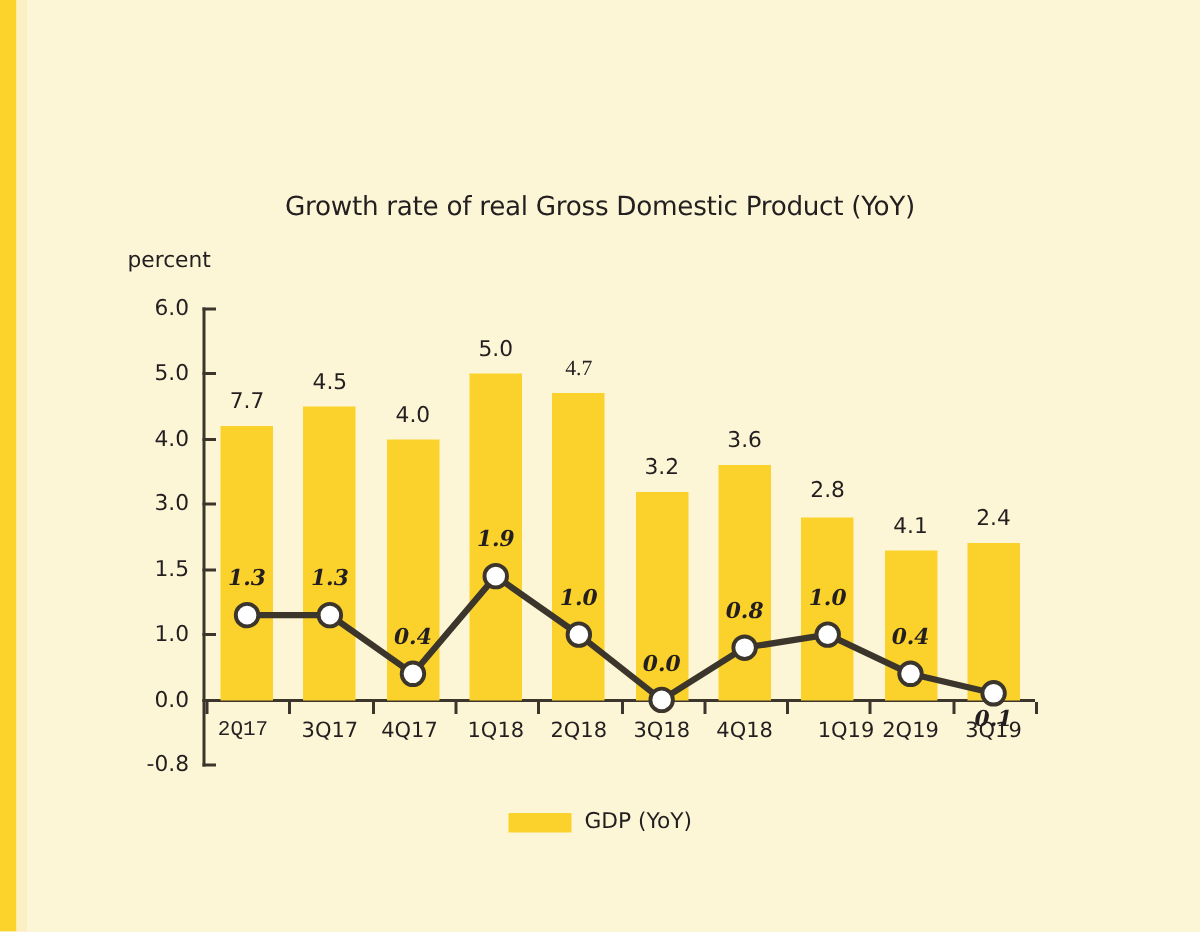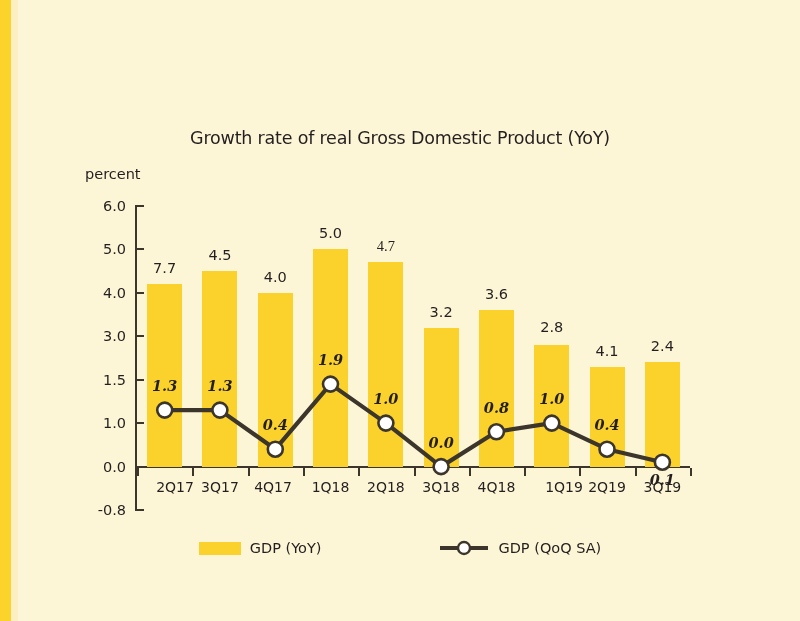--- a/index.html
+++ b/index.html
@@ -212,21 +212,21 @@
       <div class="xtick-mark" style="left: 302.9px;"></div>
       <div class="xtick-mark" style="left: 358.2px;"></div>
       <div class="xtick-mark" style="left: 413.5px;"></div>
       <div class="xtick-mark" style="left: 468.8px;"></div>
       <div class="xtick-mark" style="left: 524.1px;"></div>
       <div class="xtick-mark" style="left: 579.4px;"></div>
       <div class="xtick-mark" style="left: 634.7px;"></div>
       <div class="xtick-mark" style="left: 690px;"></div>
     </div>
   <div id="xlabels">
-      <div class="xtick-label" style="left: 135px;">2Q17</div>
+      <div class="xtick-label" style="left: 122px; font-family: Liberation Mono, monospace;">2Q17</div>
       <div class="xtick-label" style="left: 179.95px;">3Q17</div>
       <div class="xtick-label" style="left: 233px;">4Q17</div>
       <div class="xtick-label" style="left: 290.55px;">1Q18</div>
       <div class="xtick-label" style="left: 345.85px;">2Q18</div>
       <div class="xtick-label" style="left: 401.15px;">3Q18</div>
       <div class="xtick-label" style="left: 456.45px;">4Q18</div>
       <div class="xtick-label" style="left: 524px;">1Q19</div>
       <div class="xtick-label" style="left: 567.05px;">2Q19</div>
       <div class="xtick-label" style="left: 622.35px;">3Q19</div>
     </div>
@@ -283,24 +283,15 @@
       <div class="pt-label" style="left: 523.75px; top: 390.143px;">1.0</div>
       <div class="pt-label" style="left: 579.05px; top: 416.2px;">0.4</div>
       <div class="pt-label" style="left: 634.35px; top: 429.229px; margin-top: 42px;">0.1</div>
     </div>
 
   <div id="legend">
     <div class="legend-entry">
       <span class="legend-swatch-bar"></span>
       <span class="legend-label">GDP (YoY)</span>
     </div>
-    <div class="legend-entry">
-      <span class="legend-swatch-line">
-        <svg width="50" height="16" viewBox="0 0 50 16">
-          <line x1="1" y1="8" x2="49" y2="8" stroke="#3B352C" stroke-width="4"></line>
-          <circle cx="25" cy="8" r="6" fill="#FFFFFF" stroke="#3B352C" stroke-width="2.4"></circle>
-        </svg>
-      </span>
-      <span class="legend-label">GDP (QoQ SA)</span>
-    </div>
   </div>
 
 </div>
 
 </body></html>

